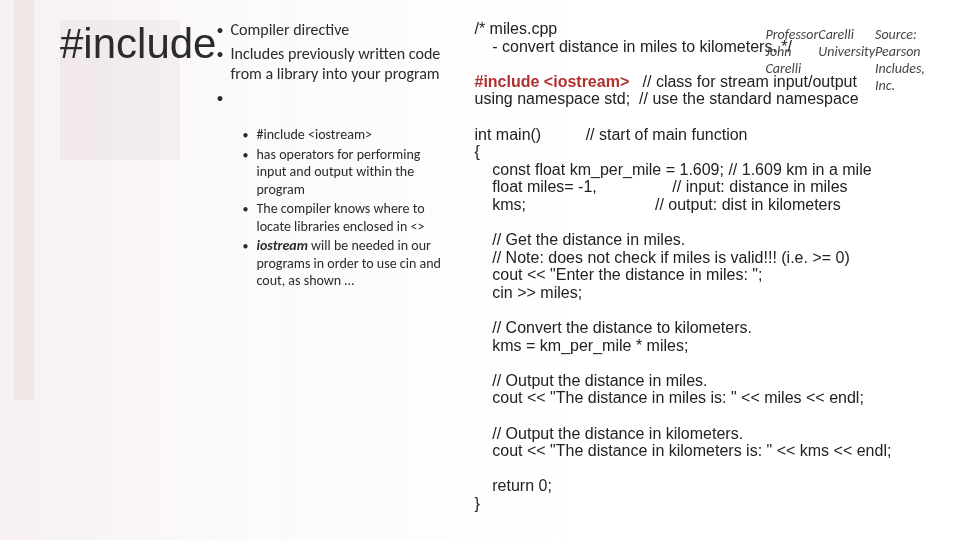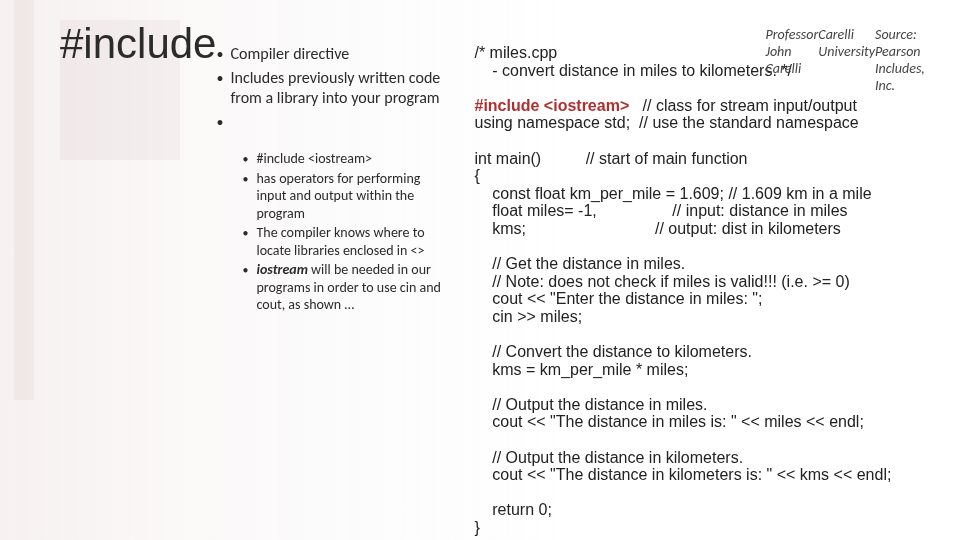--- a/index.html
+++ b/index.html
@@ -33,21 +33,20 @@
     font-family: "Calibri Light", "Segoe UI Light", Arial, sans-serif;
     font-weight: 300;
     font-size: 42px;
     color: #2b2b2b;
     margin-bottom: 16px;
   }
   .body {
     flex: 1;
     display: flex;
     gap: 28px;
-    margin-top: 24px;
   }
   .left {
     width: 47%;
     font-size: 16px;
     line-height: 1.25;
     color: #2b2b2b;
   }
   .left ul { list-style: none; }
   .left > ul > li {
     display: flex;

